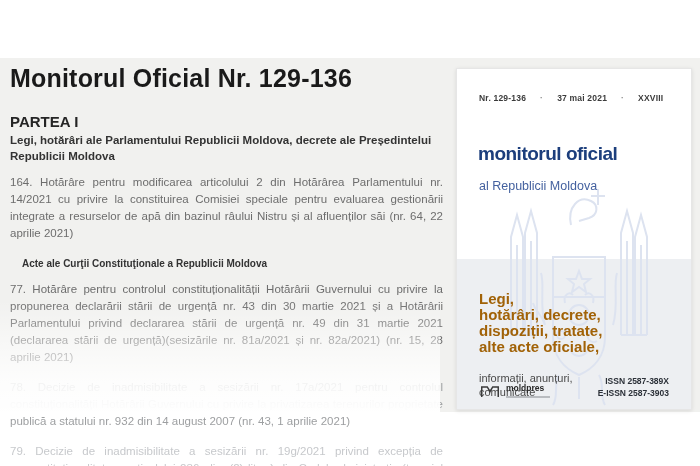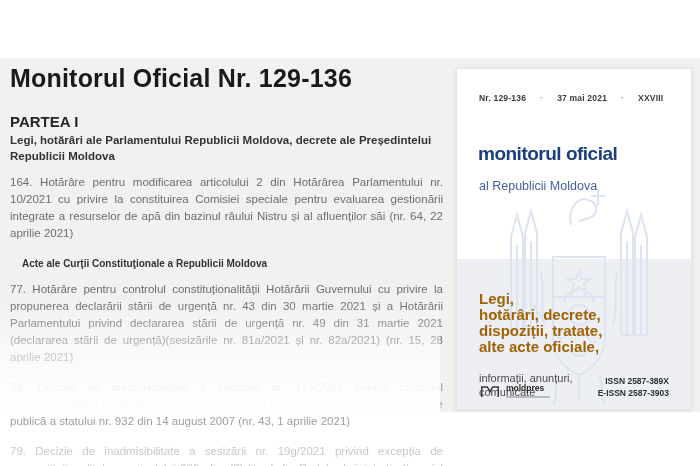--- a/index.html
+++ b/index.html
@@ -88,21 +88,21 @@
 
 <div class="viewport">
 
   <div class="panel"></div>
 
   <h1 class="page-title">Monitorul Oficial Nr. 129-136</h1>
 
   <div class="text-col">
     <h2 class="partea">PARTEA I</h2>
     <h3 class="subheading">Legi, hotărâri ale Parlamentului Republicii Moldova, decrete ale Președintelui Republicii Moldova</h3>
-    <p class="para">164. Hotărâre pentru modificarea articolului 2 din Hotărârea Parlamentului nr. 10/2021 cu privire la constituirea Comisiei speciale pentru evaluarea gestionării integrate a resurselor de apă din bazinul râului Nistru și al afluenților săi (nr. 64, 22 aprilie 2021)</p>
+    <p class="para">164. Hotărâre pentru modificarea articolului 2 din Hotărârea Parlamentului nr. 14/2021 cu privire la constituirea Comisiei speciale pentru evaluarea gestionării integrate a resurselor de apă din bazinul râului Nistru și al afluenților săi (nr. 64, 22 aprilie 2021)</p>
     <h3 class="acts-heading">Acte ale Curţii Constituţionale a Republicii Moldova</h3>
     <p class="para">77. Hotărâre pentru controlul constituționalității Hotărârii Guvernului cu privire la propunerea declarării stării de urgență nr. 43 din 30 martie 2021 și a Hotărârii Parlamentului privind declararea stării de urgență nr. 49 din 31 martie 2021 (declararea stării de urgență)(sesizările nr. 81a/2021 și nr. 82a/2021) (nr. 15, 28 aprilie 2021)</p>
     <p class="para dim">78. Decizie de inadmisibilitate a sesizării nr. 17a/2021 pentru controlul constituționalității Hotărârii Guvernului cu privire la privatizarea terenurilor proprietate publică a statului nr. 932 din 14 august 2007 (nr. 43, 1 aprilie 2021)</p>
     <p class="para dimmer">79. Decizie de inadmisibilitate a sesizării nr. 19g/2021 privind excepția de neconstituționalitate a articolului 236 alin. (2) lit. e) din Codul administrativ (temeiul depunerii motivelor apelului) (nr. 44, 1 aprilie 2021)</p>
 
   </div>
 
   <div class="fade-overlay"></div>
 
   <div class="cover">

